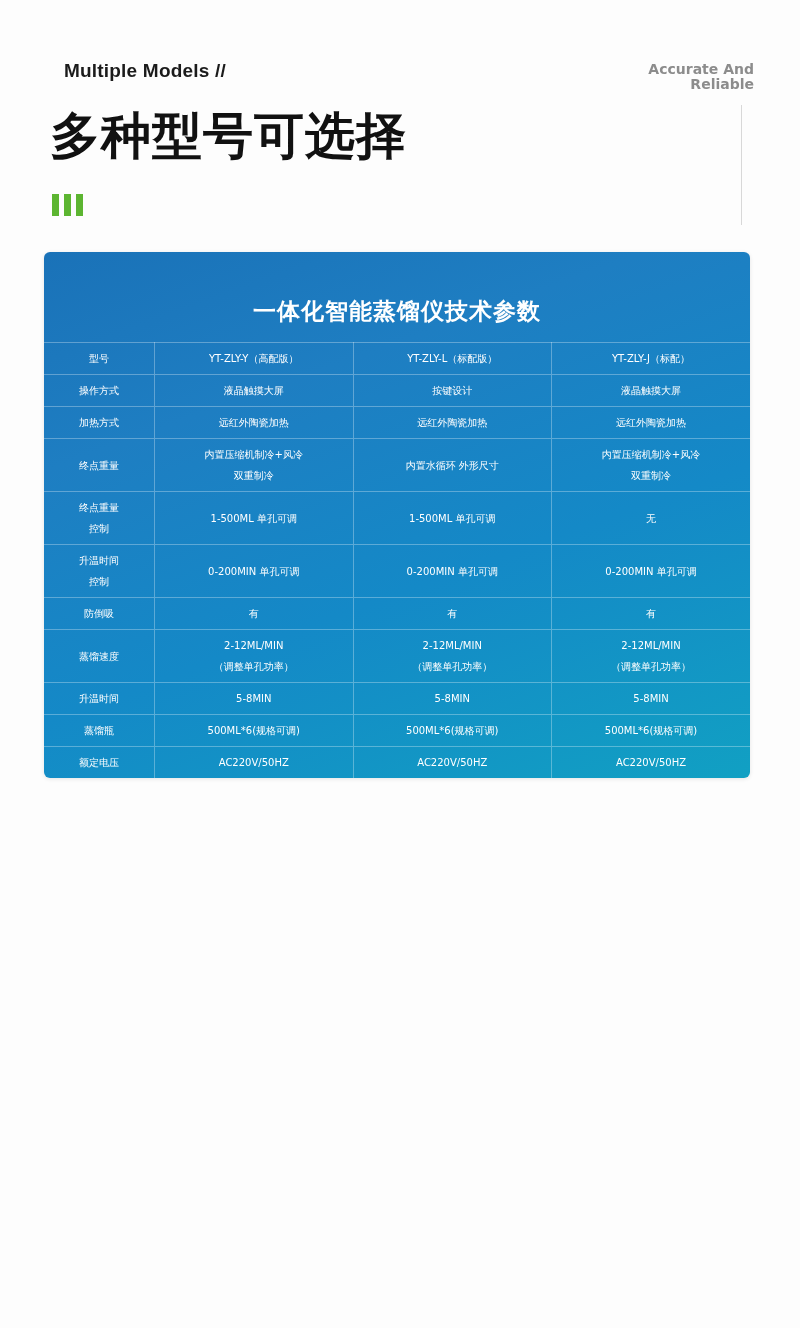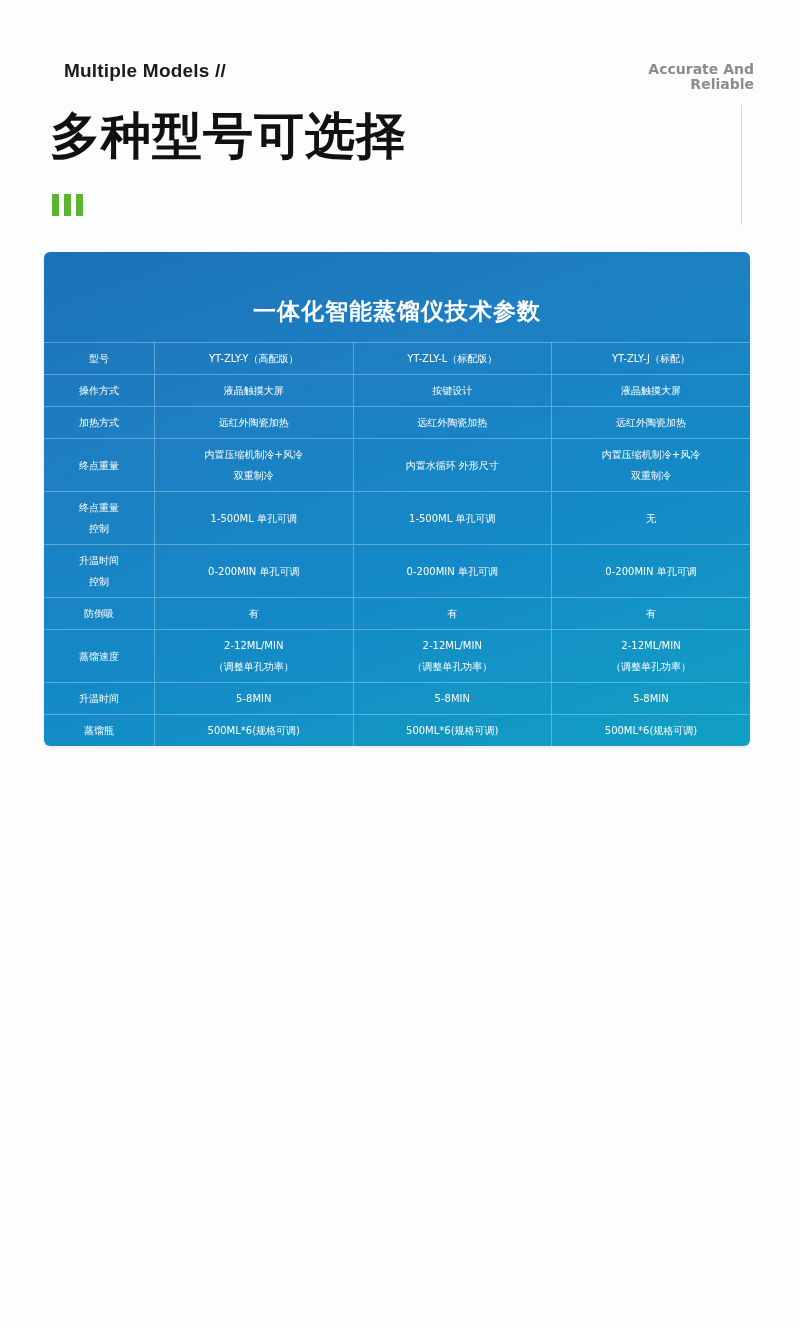--- a/index.html
+++ b/index.html
@@ -396,17 +396,39 @@
               <div class="cell-lines">
                 <span>500ML*6(规格可调)</span>
               </div>
             </td>
             <td class="">
               <div class="cell-lines">
                 <span>500ML*6(规格可调)</span>
               </div>
             </td>
           </tr>
+          <tr>
+            <td class="rowlabel">
+              <div class="cell-lines">
+                <span>额定电压</span>
+              </div>
+            </td>
+            <td class="">
+              <div class="cell-lines">
+                <span>AC220V/50HZ</span>
+              </div>
+            </td>
+            <td class="">
+              <div class="cell-lines">
+                <span>AC220V/50HZ</span>
+              </div>
+            </td>
+            <td class="">
+              <div class="cell-lines">
+                <span>AC220V/50HZ</span>
+              </div>
+            </td>
+          </tr>
         </tbody>
     </table>
   </div>
 
 </div>
 
 </body></html>

